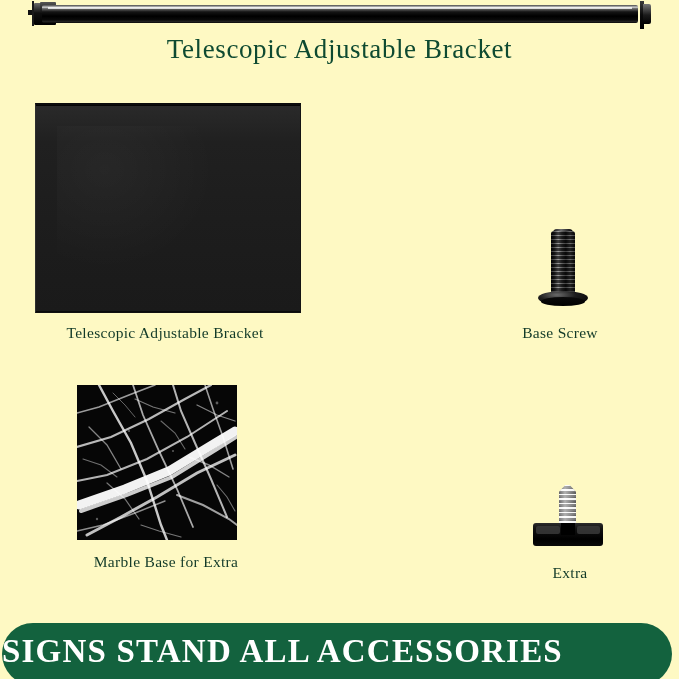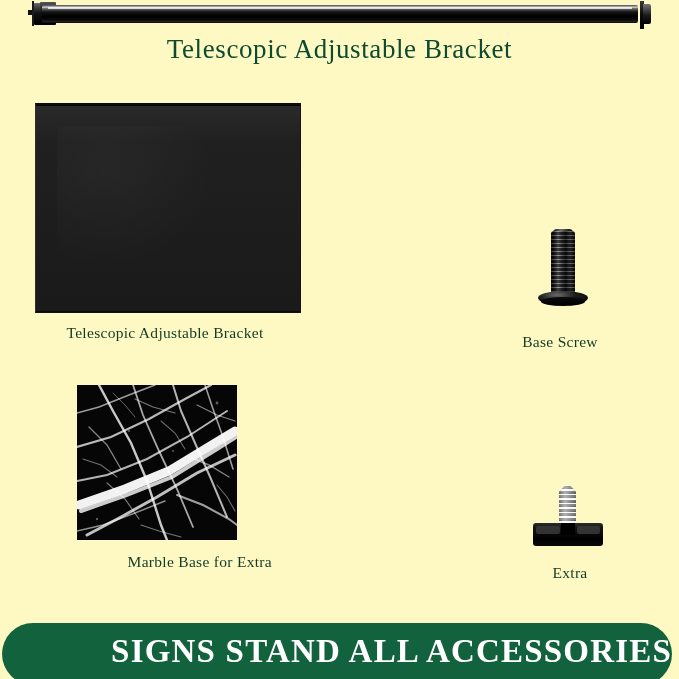--- a/index.html
+++ b/index.html
@@ -153,28 +153,27 @@
     letter-spacing: 0.3px;
     text-align: center;
   }
   .caption-bracket {
     left: 0px;
     top: 324px;
     width: 330px;
   }
   .caption-basescrew {
     left: 470px;
-    top: 333px;
+    top: 324px;
     width: 180px;
   }
   .caption-marble {
     left: 60px;
     top: 553px;
     width: 212px;
-    text-align: right;
   }
   .caption-screw {
     left: 490px;
     top: 564px;
     width: 160px;
   }
 
   
   .marble {
     position: absolute;
@@ -313,21 +312,21 @@
     background: #13623e;
     border-radius: 34px;
   }
   .banner-text {
     position: absolute;
     left: 0;
     top: 0;
     width: 670px;
     height: 44px;
     line-height: 56px;
-    text-align: right;
+    text-align: left;
     color: #ffffff;
     font-size: 33px;
     font-weight: bold;
     letter-spacing: 1.2px;
     font-family: "Liberation Serif", "DejaVu Serif", serif;
     white-space: nowrap;
   }
 </style>
 </head>
 <body>

